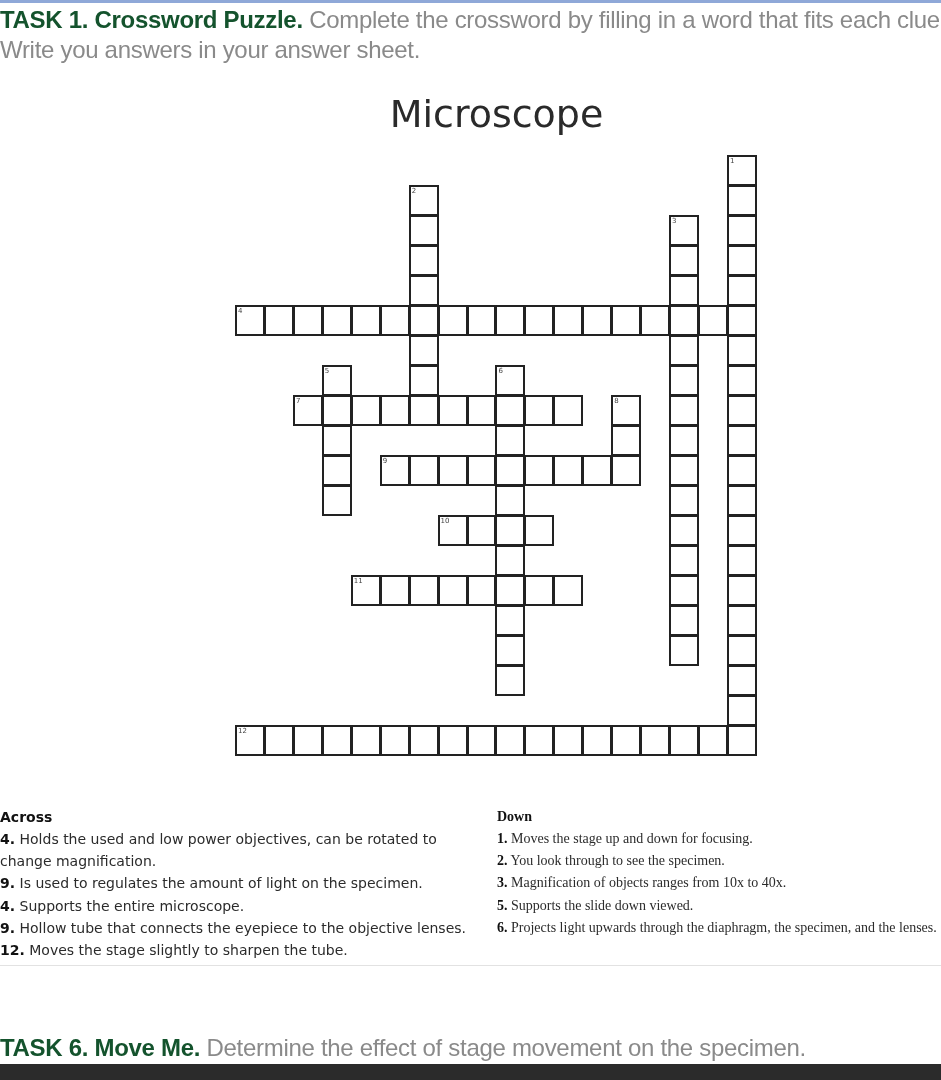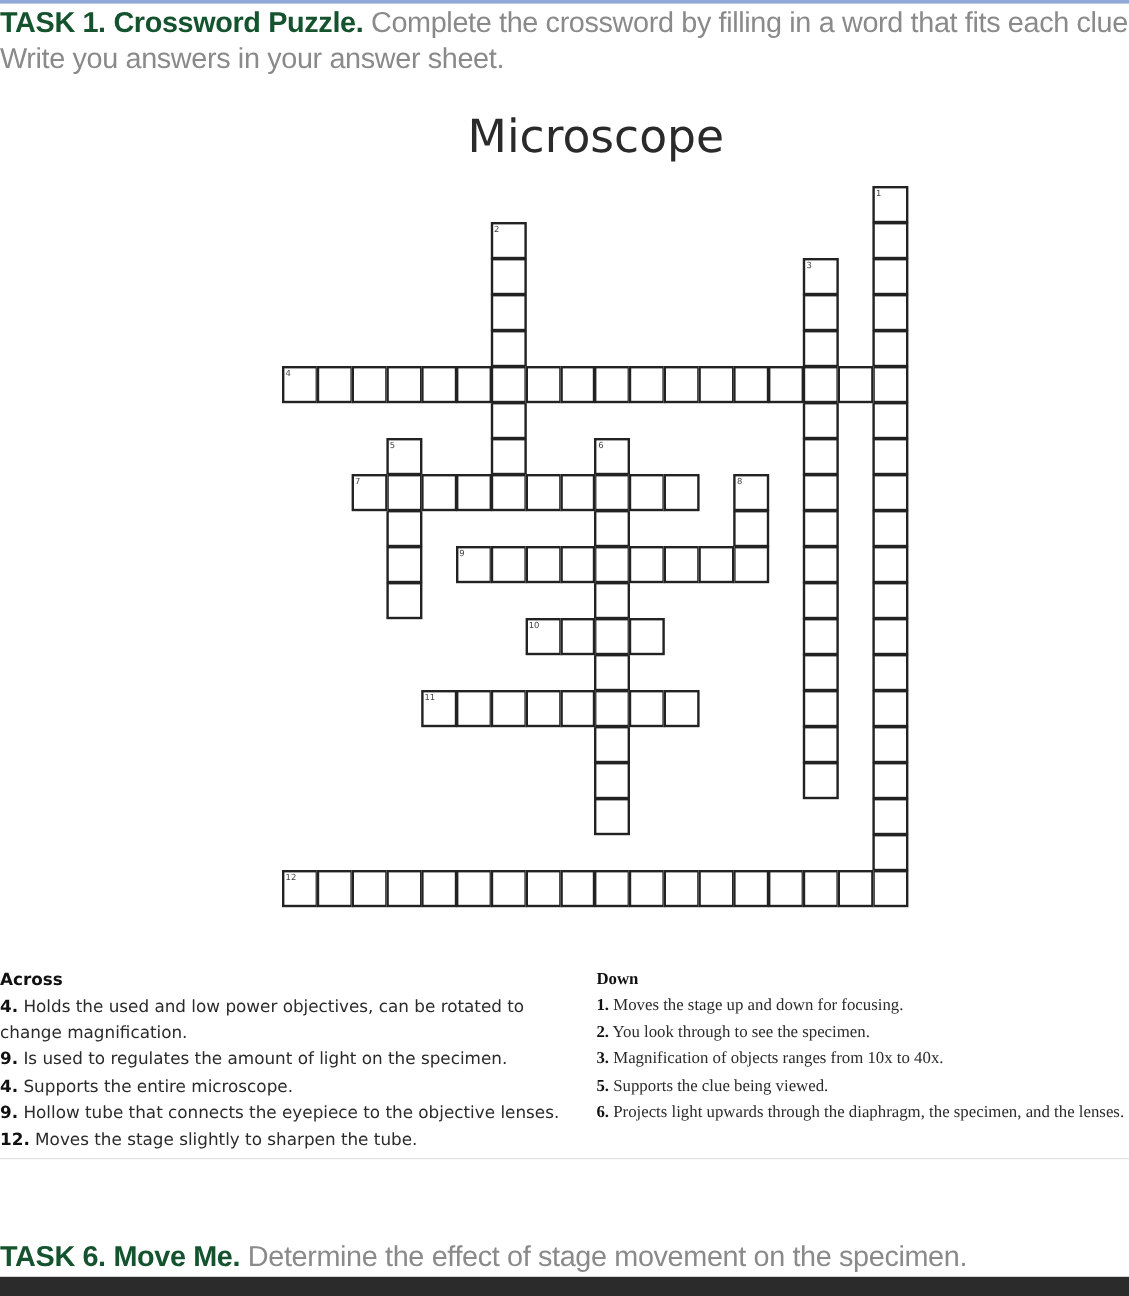--- a/index.html
+++ b/index.html
@@ -185,21 +185,21 @@
       <div class="clue"><b>12.</b><span> Moves the stage slightly to sharpen the tube.</span></div>
     </div>
 </div>
 
 <div class="clues" id="down">
   <h3>Down</h3>
   <div id="down-list">
       <div class="clue"><b>1.</b><span> Moves the stage up and down for focusing.</span></div>
       <div class="clue"><b>2.</b><span> You look through to see the specimen.</span></div>
       <div class="clue"><b>3.</b><span> Magnification of objects ranges from 10x to 40x.</span></div>
-      <div class="clue"><b>5.</b><span> Supports the clue being viewed.</span></div>
+      <div class="clue"><b>5.</b><span> Supports the slide down viewed.</span></div>
       <div class="clue"><b>6.</b><span> Projects light upwards through the diaphragm, the specimen, and the lenses.</span></div>
     </div>
 </div>
 
 <div class="sep"></div>
 
 <div id="task2" class="task-heading"><b>TASK 6. Move Me.</b><span> Determine the effect of stage movement on the specimen.</span></div>
 
 <div class="bottombar"></div>
 

